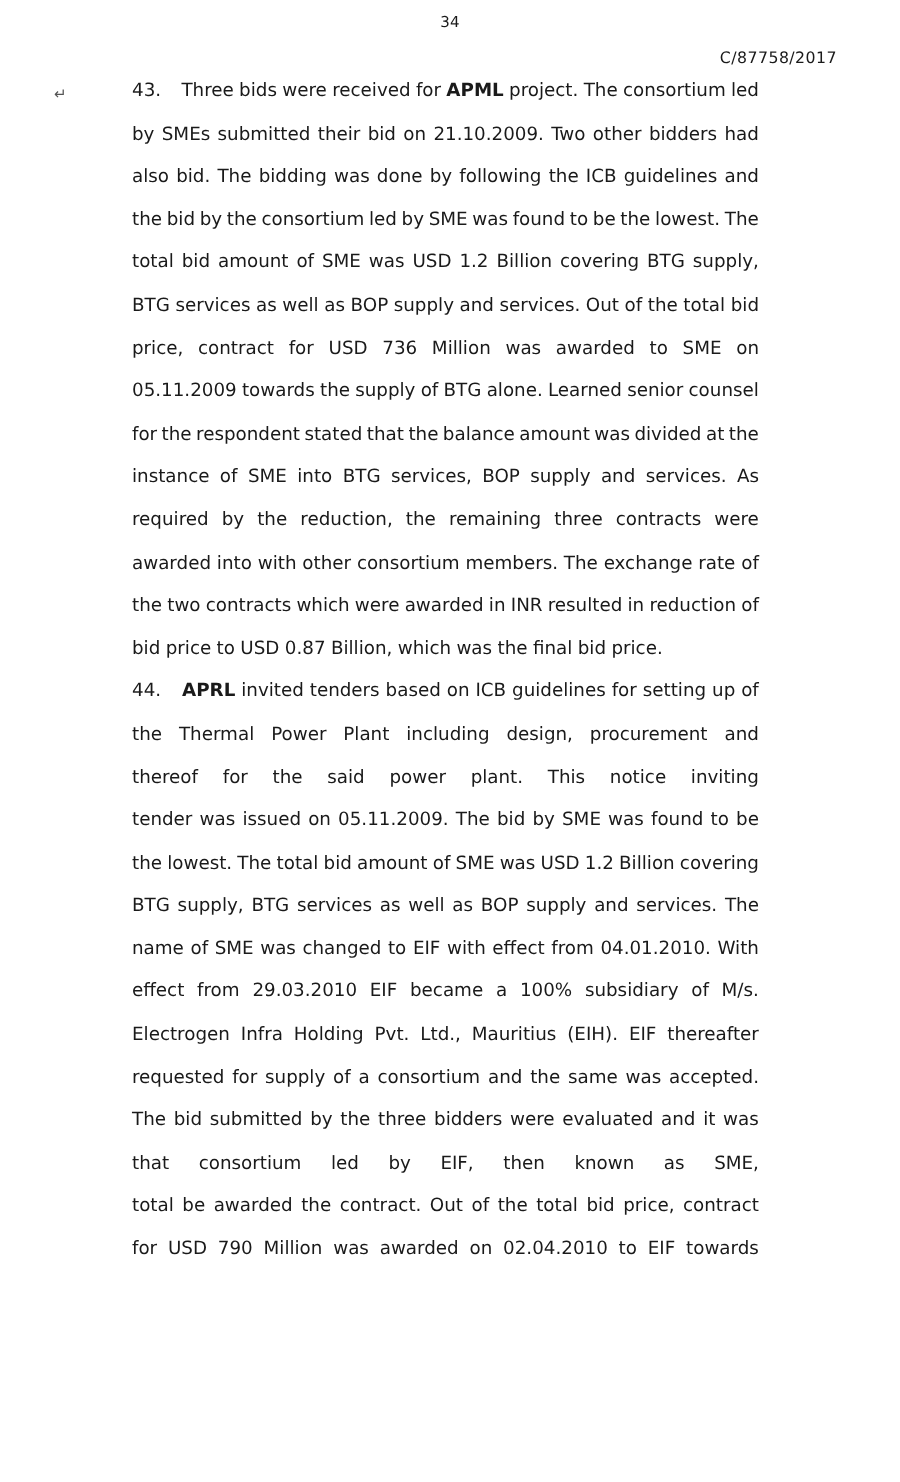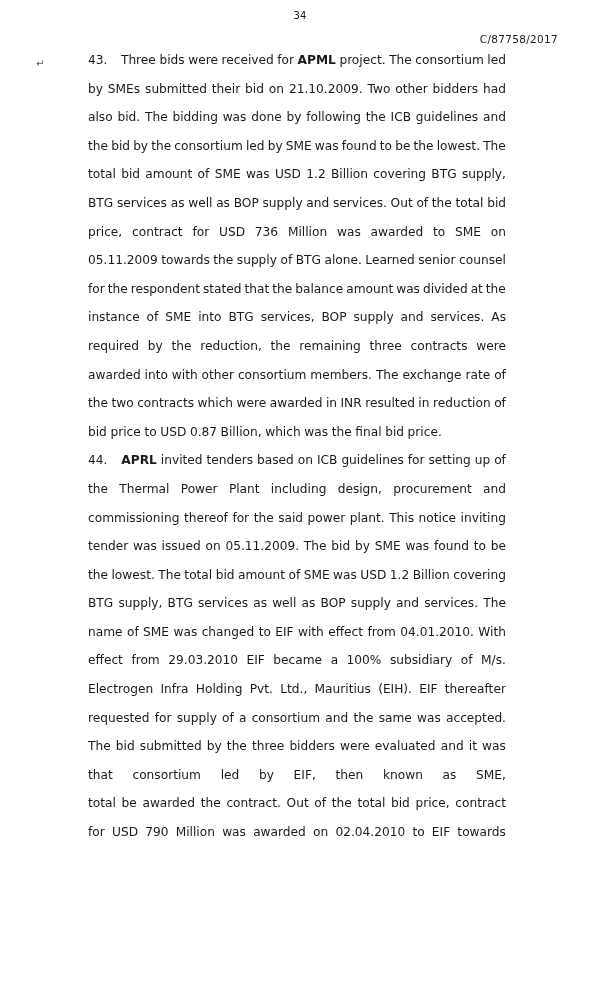--- a/index.html
+++ b/index.html
@@ -278,21 +278,20 @@
       <span class="w">the</span>
       <span class="w">Thermal</span>
       <span class="w">Power</span>
       <span class="w">Plant</span>
       <span class="w">including</span>
       <span class="w">design,</span>
       <span class="w">procurement</span>
       <span class="w">and</span>
     </div>
     <div class="line">
-      <span class="w">commissioning</span>
       <span class="w">thereof</span>
       <span class="w">for</span>
       <span class="w">the</span>
       <span class="w">said</span>
       <span class="w">power</span>
       <span class="w">plant.</span>
       <span class="w">This</span>
       <span class="w">notice</span>
       <span class="w">inviting</span>
     </div>

